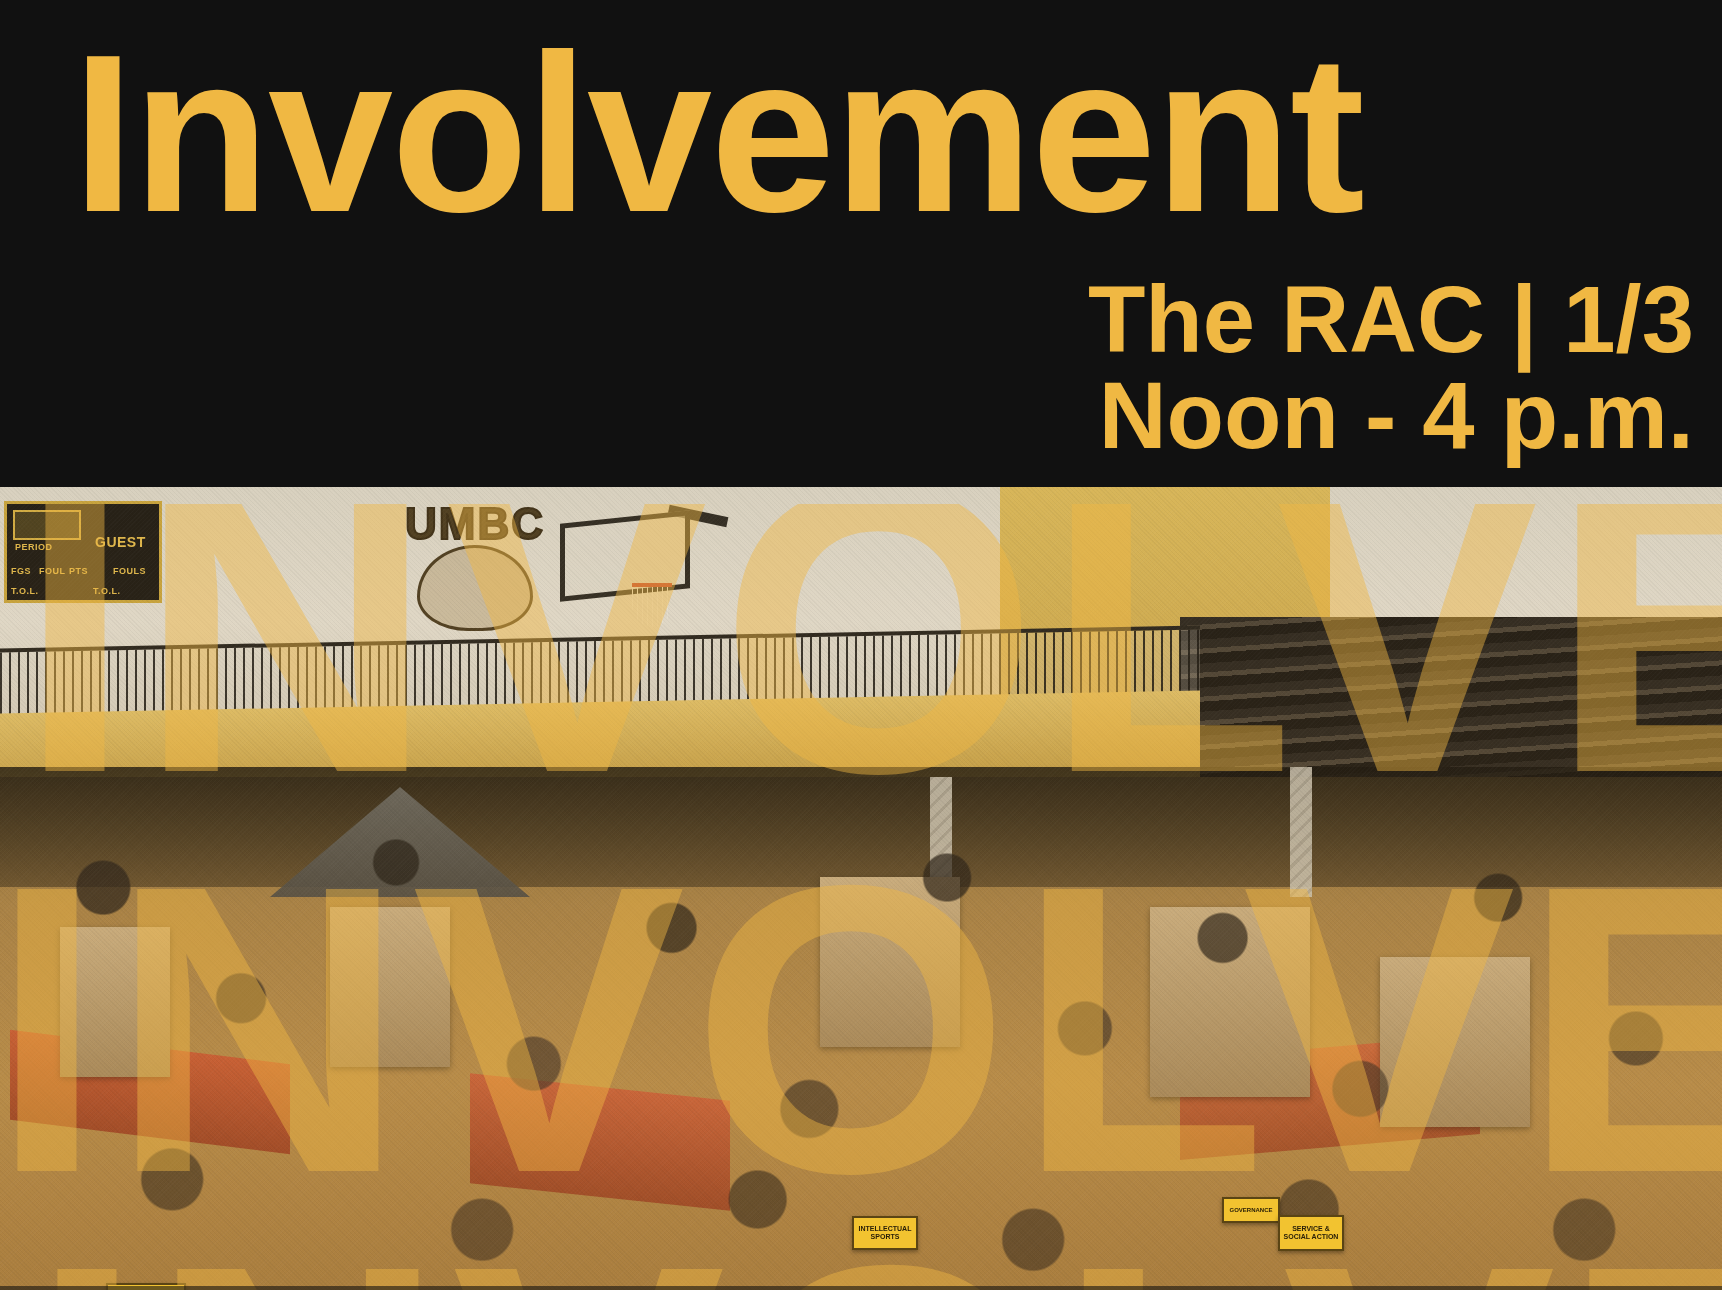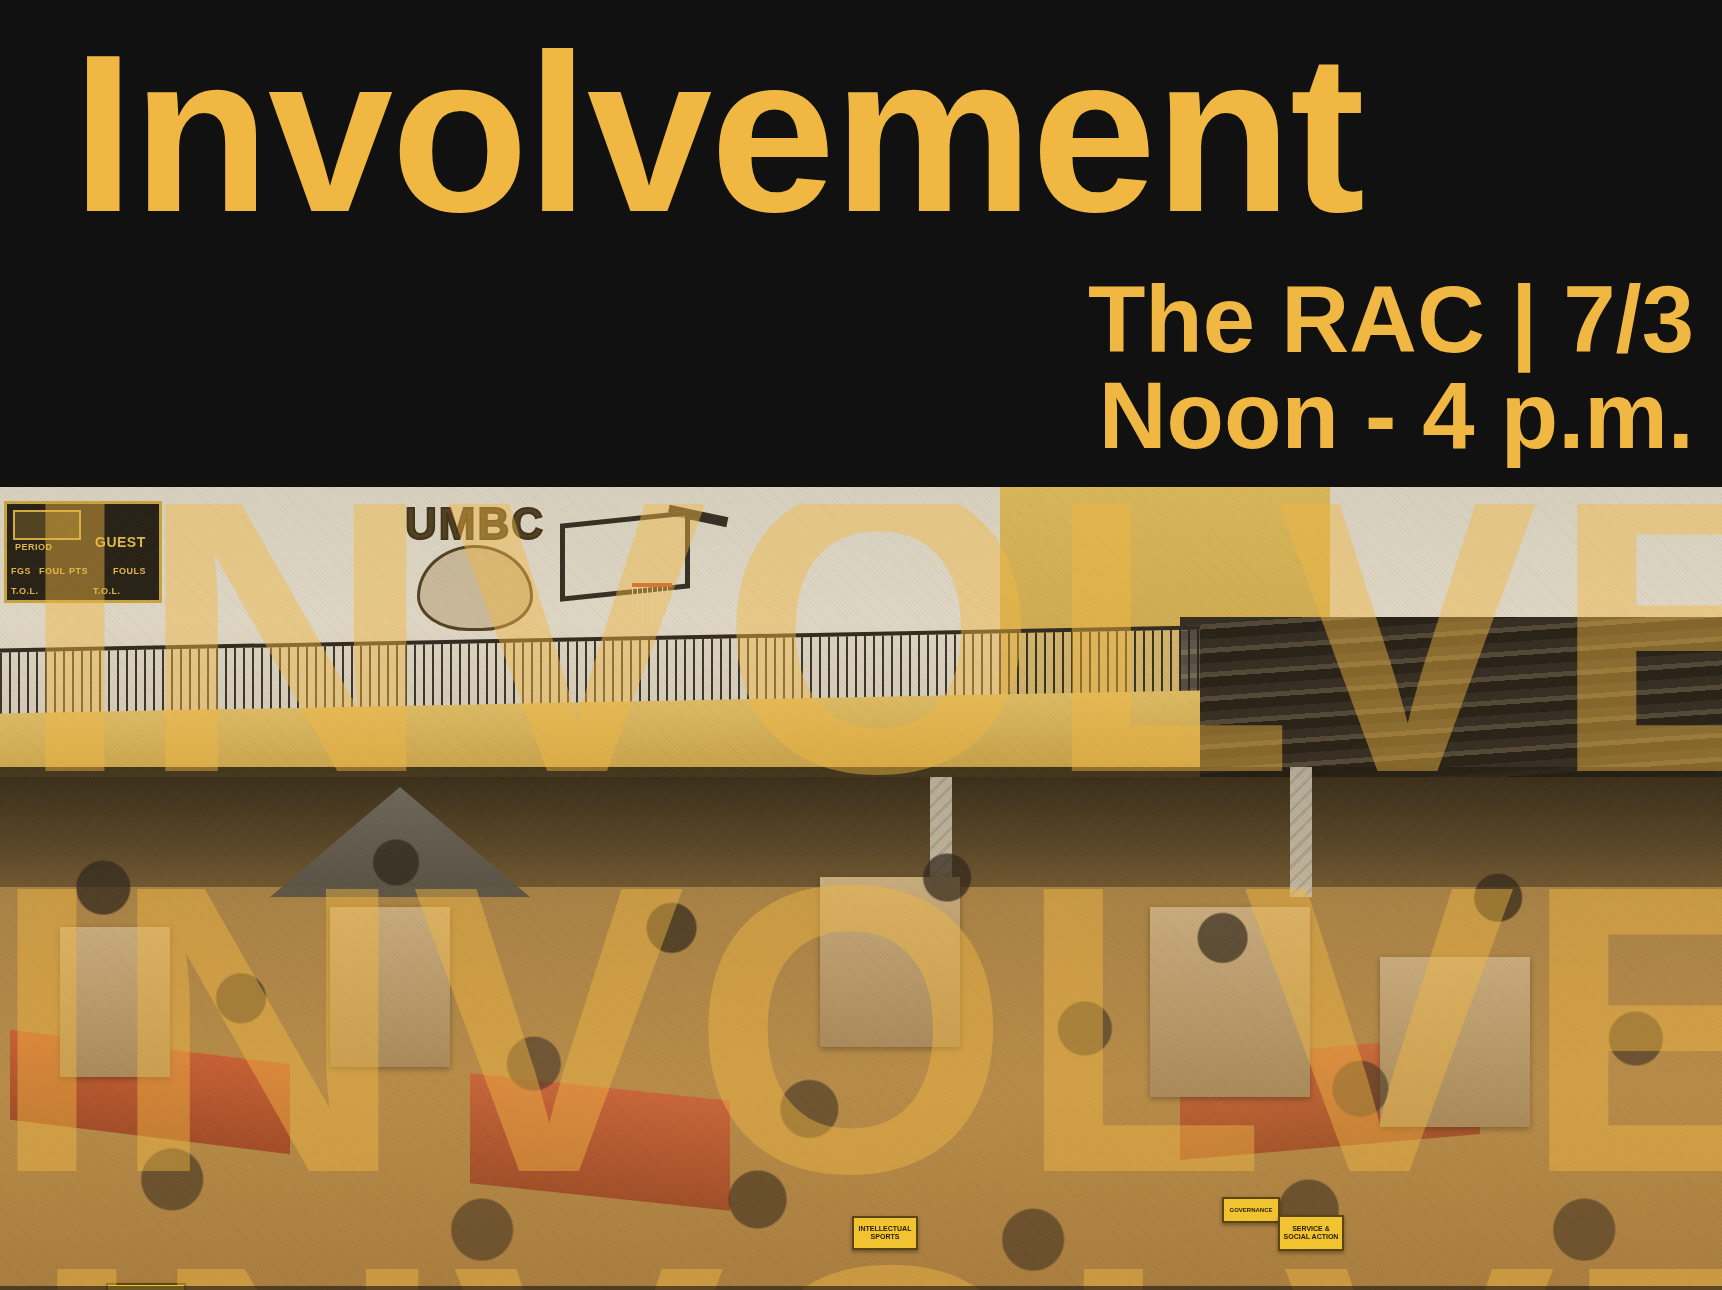--- a/index.html
+++ b/index.html
@@ -314,21 +314,21 @@
 
 <div class="poster">
 
   <div class="header">
 
     <div class="title-block">
       <span class="title-line l1">Involvement</span>
     </div>
 
     <div class="meta-block">
-      <span class="meta-line">The RAC | 7/3</span>
+      <span class="meta-line">The RAC | 1/3</span>
       <span class="meta-line">Noon - 4 p.m.</span>
     </div>
 
   </div>
 
   <div class="photo">
 
     <div class="gym-wall"></div>
     <div class="gym-wall-right"></div>
     <div class="bleachers"></div>

